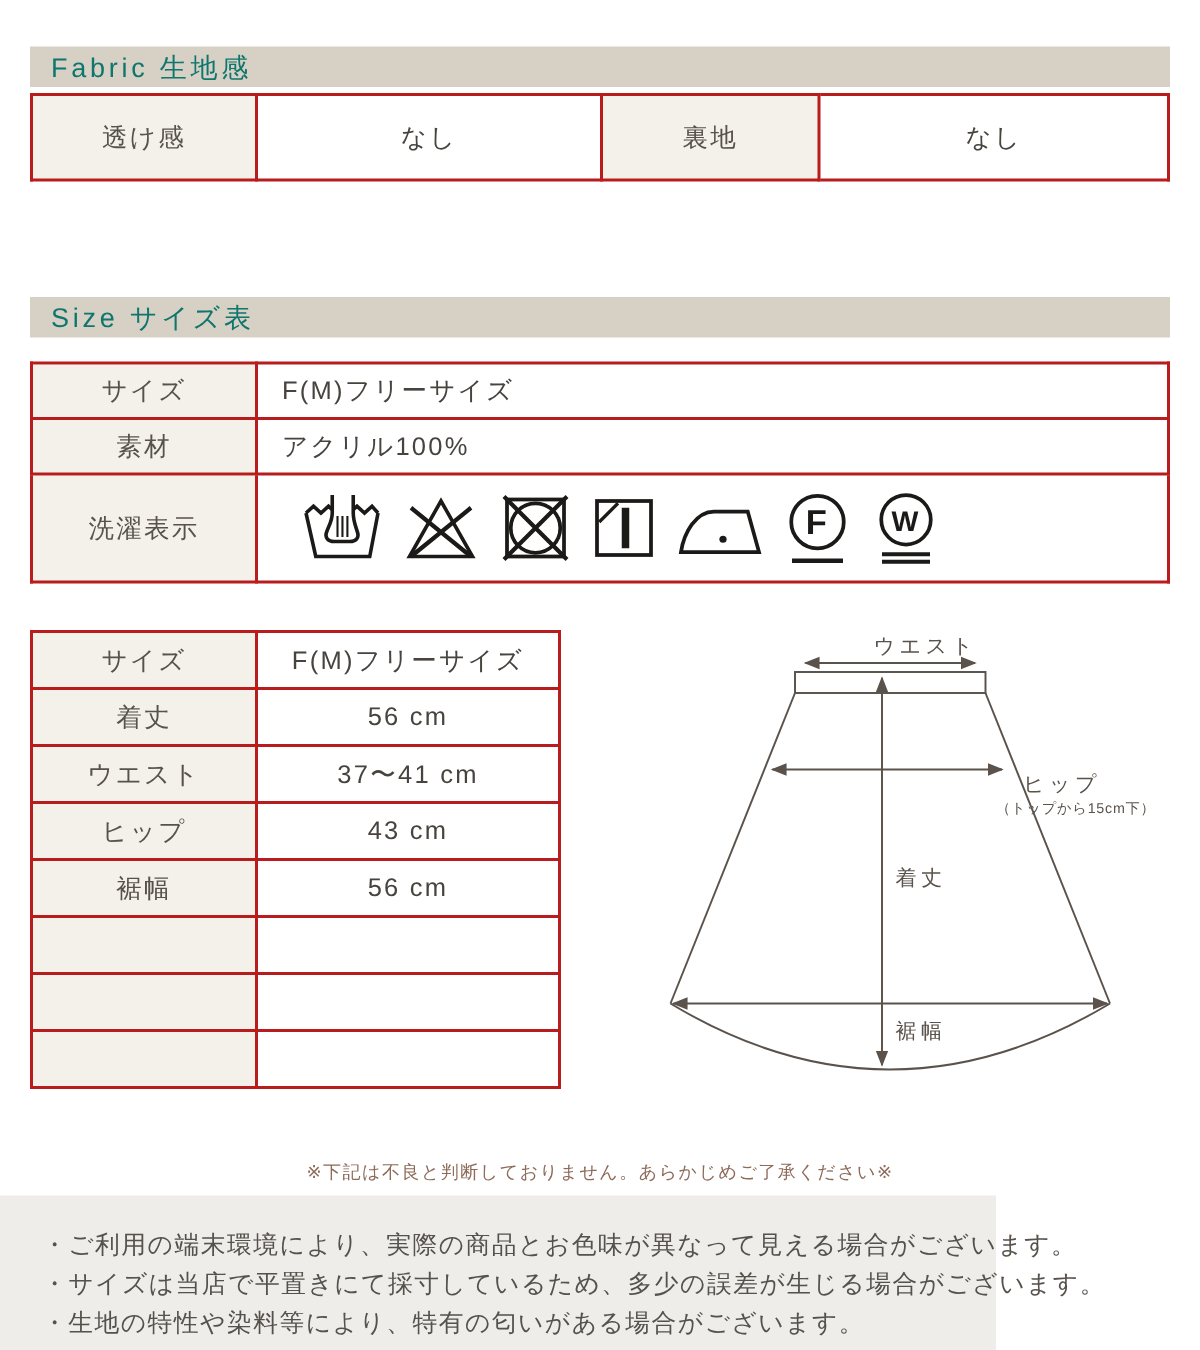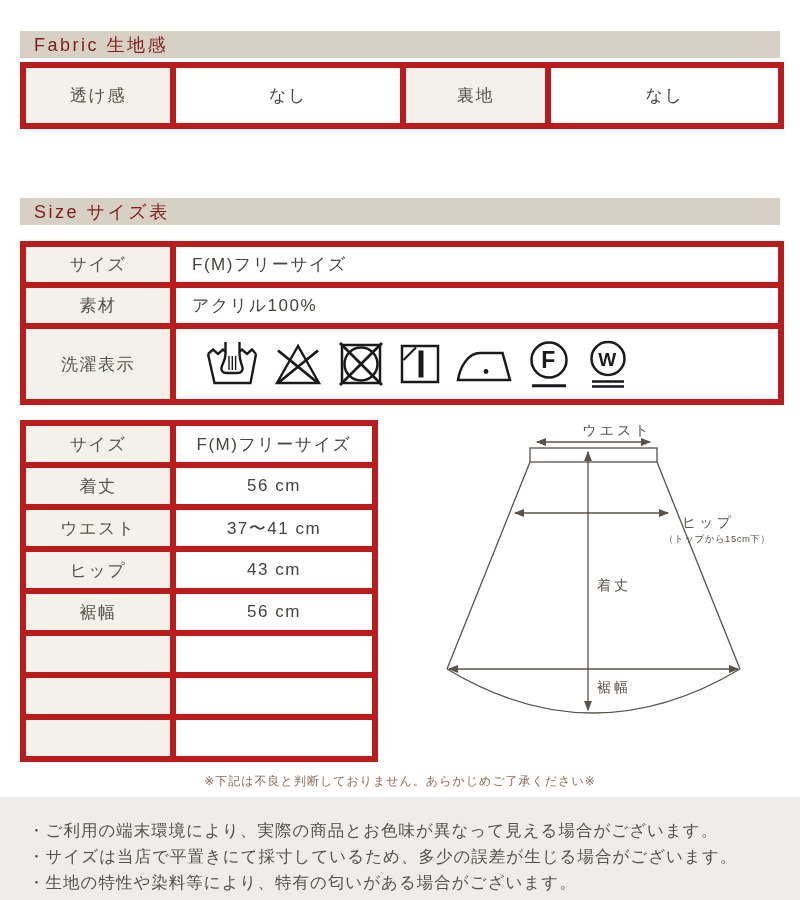--- a/index.html
+++ b/index.html
@@ -1,39 +1,39 @@
 <!DOCTYPE html>
 <html><head>
 <meta charset="utf-8">
 <style>
   html,body{margin:0;padding:0;background:#ffffff;}
   .canvas{position:relative;width:800px;height:900px;background:#ffffff;overflow:hidden;
           font-family:"Liberation Sans","DejaVu Sans",sans-serif;color:#4b4742;}
-  .bar{position:absolute;left:20px;width:760px;height:27px;background:#d7d0c4;color:#7f1d1d;
+  .bar{position:absolute;left:20px;width:760px;height:27px;background:#d7d0c4;color:#0f766e;
        font-size:18px;letter-spacing:2.5px;line-height:28px;padding-left:14px;box-sizing:border-box;}
   #bar-fabric{top:31px;}
   #bar-size{top:198px;}
   table{border-collapse:collapse;position:absolute;table-layout:fixed;background:#ffffff;}
-  td{border:6px solid #b91c1c;font-size:17px;letter-spacing:1.5px;text-align:center;
+  td{border:2px solid #b91c1c;font-size:17px;letter-spacing:1.5px;text-align:center;
      padding:0;color:#47433e;overflow:hidden;white-space:nowrap;}
   td.lbl{background:#f4f1eb;color:#57534c;}
   #fabric-table{left:20px;top:62px;width:758px;}
   #fabric-table td{height:55px;}
   #size-table{left:20px;top:241px;width:758px;}
   #size-table td.val{text-align:left;padding-left:16px;}
   #size-table tr.r1 td, #size-table tr.r2 td{height:35px;}
   #size-table tr.r3 td{height:70px;text-align:center;}
   .care-row{display:flex;align-items:center;gap:13px;padding-left:13px;}
   .care-row .ci{display:inline-flex;align-items:center;}
   #meas-table{left:20px;top:420px;width:352px;}
   #meas-table td{height:36px;}
   #diagram{position:absolute;left:418px;top:416px;}
   #notice{position:absolute;left:0;top:773px;width:800px;text-align:center;
           color:#8d6a59;font-size:12px;letter-spacing:1px;}
-  #footer-band{position:absolute;left:0;top:797px;width:800px;height:103px;background:#efedea;box-sizing:border-box;
+  #footer-band{position:absolute;left:0;top:797px;width:664px;height:103px;background:#efedea;box-sizing:border-box;
                padding:20px 10px 0 28px;}
   .disc{font-size:16.5px;line-height:26px;letter-spacing:1px;color:#55514b;white-space:nowrap;}
   svg text{font-family:"Liberation Sans","DejaVu Sans",sans-serif;}
 </style>
 </head>
 <body>
 
 <div class="canvas">
 
   <div class="bar" id="bar-fabric">Fabric 生地感</div>

